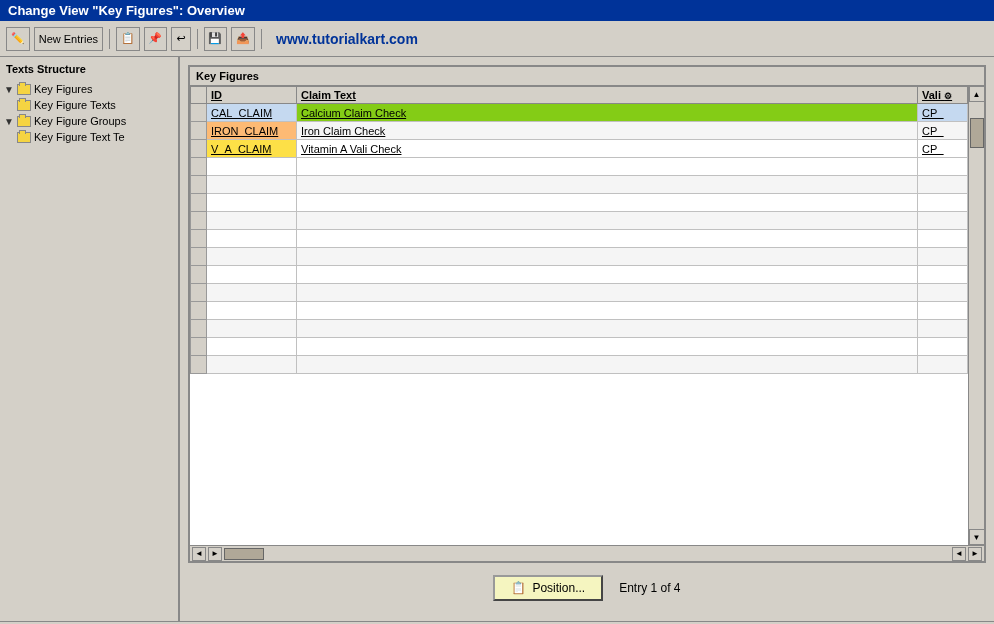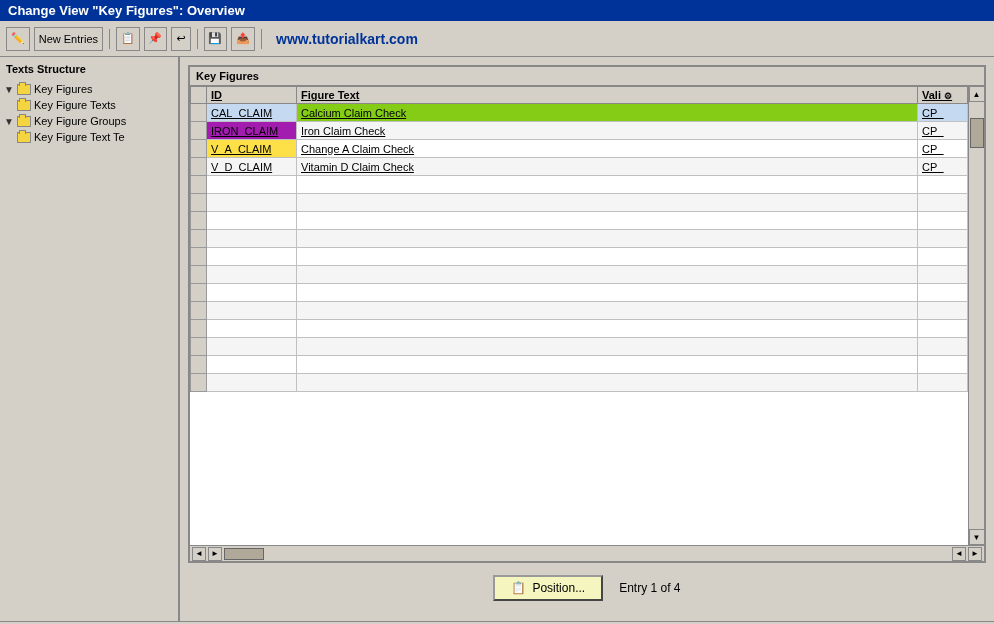--- a/index.html
+++ b/index.html
@@ -377,52 +377,46 @@
       <div class="table-inner">
         <div class="table-wrapper" style="flex:1; overflow:auto;">
           <table>
             <thead>
               <tr>
                 <th style="width:16px;"></th>
                 <th class="col-id">
                   <span>ID</span>
                 </th>
                 <th class="col-short">
-                  <span>Figure Text</span>
+                  <span>Claim Text</span>
                 </th>
                 <th class="col-val">
                   <span>Vali</span>
                   <span style="font-size:9px;">⚙</span>
                 </th>
               </tr>
             </thead>
             <tbody id="table-body">
             <tr style="background: rgb(197, 217, 240);">
       <td class="row-num" style="background:#d4d0c8;border:1px solid #999;width:16px;"></td>
       <td style="background:#c5d9f0">CAL_CLAIM</td>
       <td style="background:#84cc16">Calcium Claim Check</td>
       <td style="background:#c5d9f0">CP_</td>
     </tr>
                 <tr style="background: rgb(245, 245, 245);">
       <td class="row-num" style="background:#d4d0c8;border:1px solid #999;width:16px;"></td>
-      <td style="background:#a21caf">IRON_CLAIM</td>
+      <td style="background:#fdba74">IRON_CLAIM</td>
       <td style="background:#f5f5f5">Iron Claim Check</td>
       <td style="background:#f5f5f5">CP_</td>
     </tr>
                 <tr style="background: rgb(255, 255, 255);">
       <td class="row-num" style="background:#d4d0c8;border:1px solid #999;width:16px;"></td>
       <td style="background:#fde047">V_A_CLAIM</td>
-      <td style="background:#ffffff">Change A Claim Check</td>
+      <td style="background:#ffffff">Vitamin A Vali Check</td>
       <td style="background:#ffffff">CP_</td>
-    </tr>
-                <tr style="background: rgb(245, 245, 245);">
-      <td class="row-num" style="background:#d4d0c8;border:1px solid #999;width:16px;"></td>
-      <td style="background:#f5f5f5">V_D_CLAIM</td>
-      <td style="background:#f5f5f5">Vitamin D Claim Check</td>
-      <td style="background:#f5f5f5">CP_</td>
     </tr>
                 <tr style="background: rgb(255, 255, 255);">
       <td class="row-num" style="background:#d4d0c8;border:1px solid #999;width:16px;"></td>
       <td style="background:#ffffff"></td>
       <td style="background:#ffffff"></td>
       <td style="background:#ffffff"></td>
     </tr>
                 <tr style="background: rgb(245, 245, 245);">
       <td class="row-num" style="background:#d4d0c8;border:1px solid #999;width:16px;"></td>
       <td style="background:#f5f5f5"></td>

